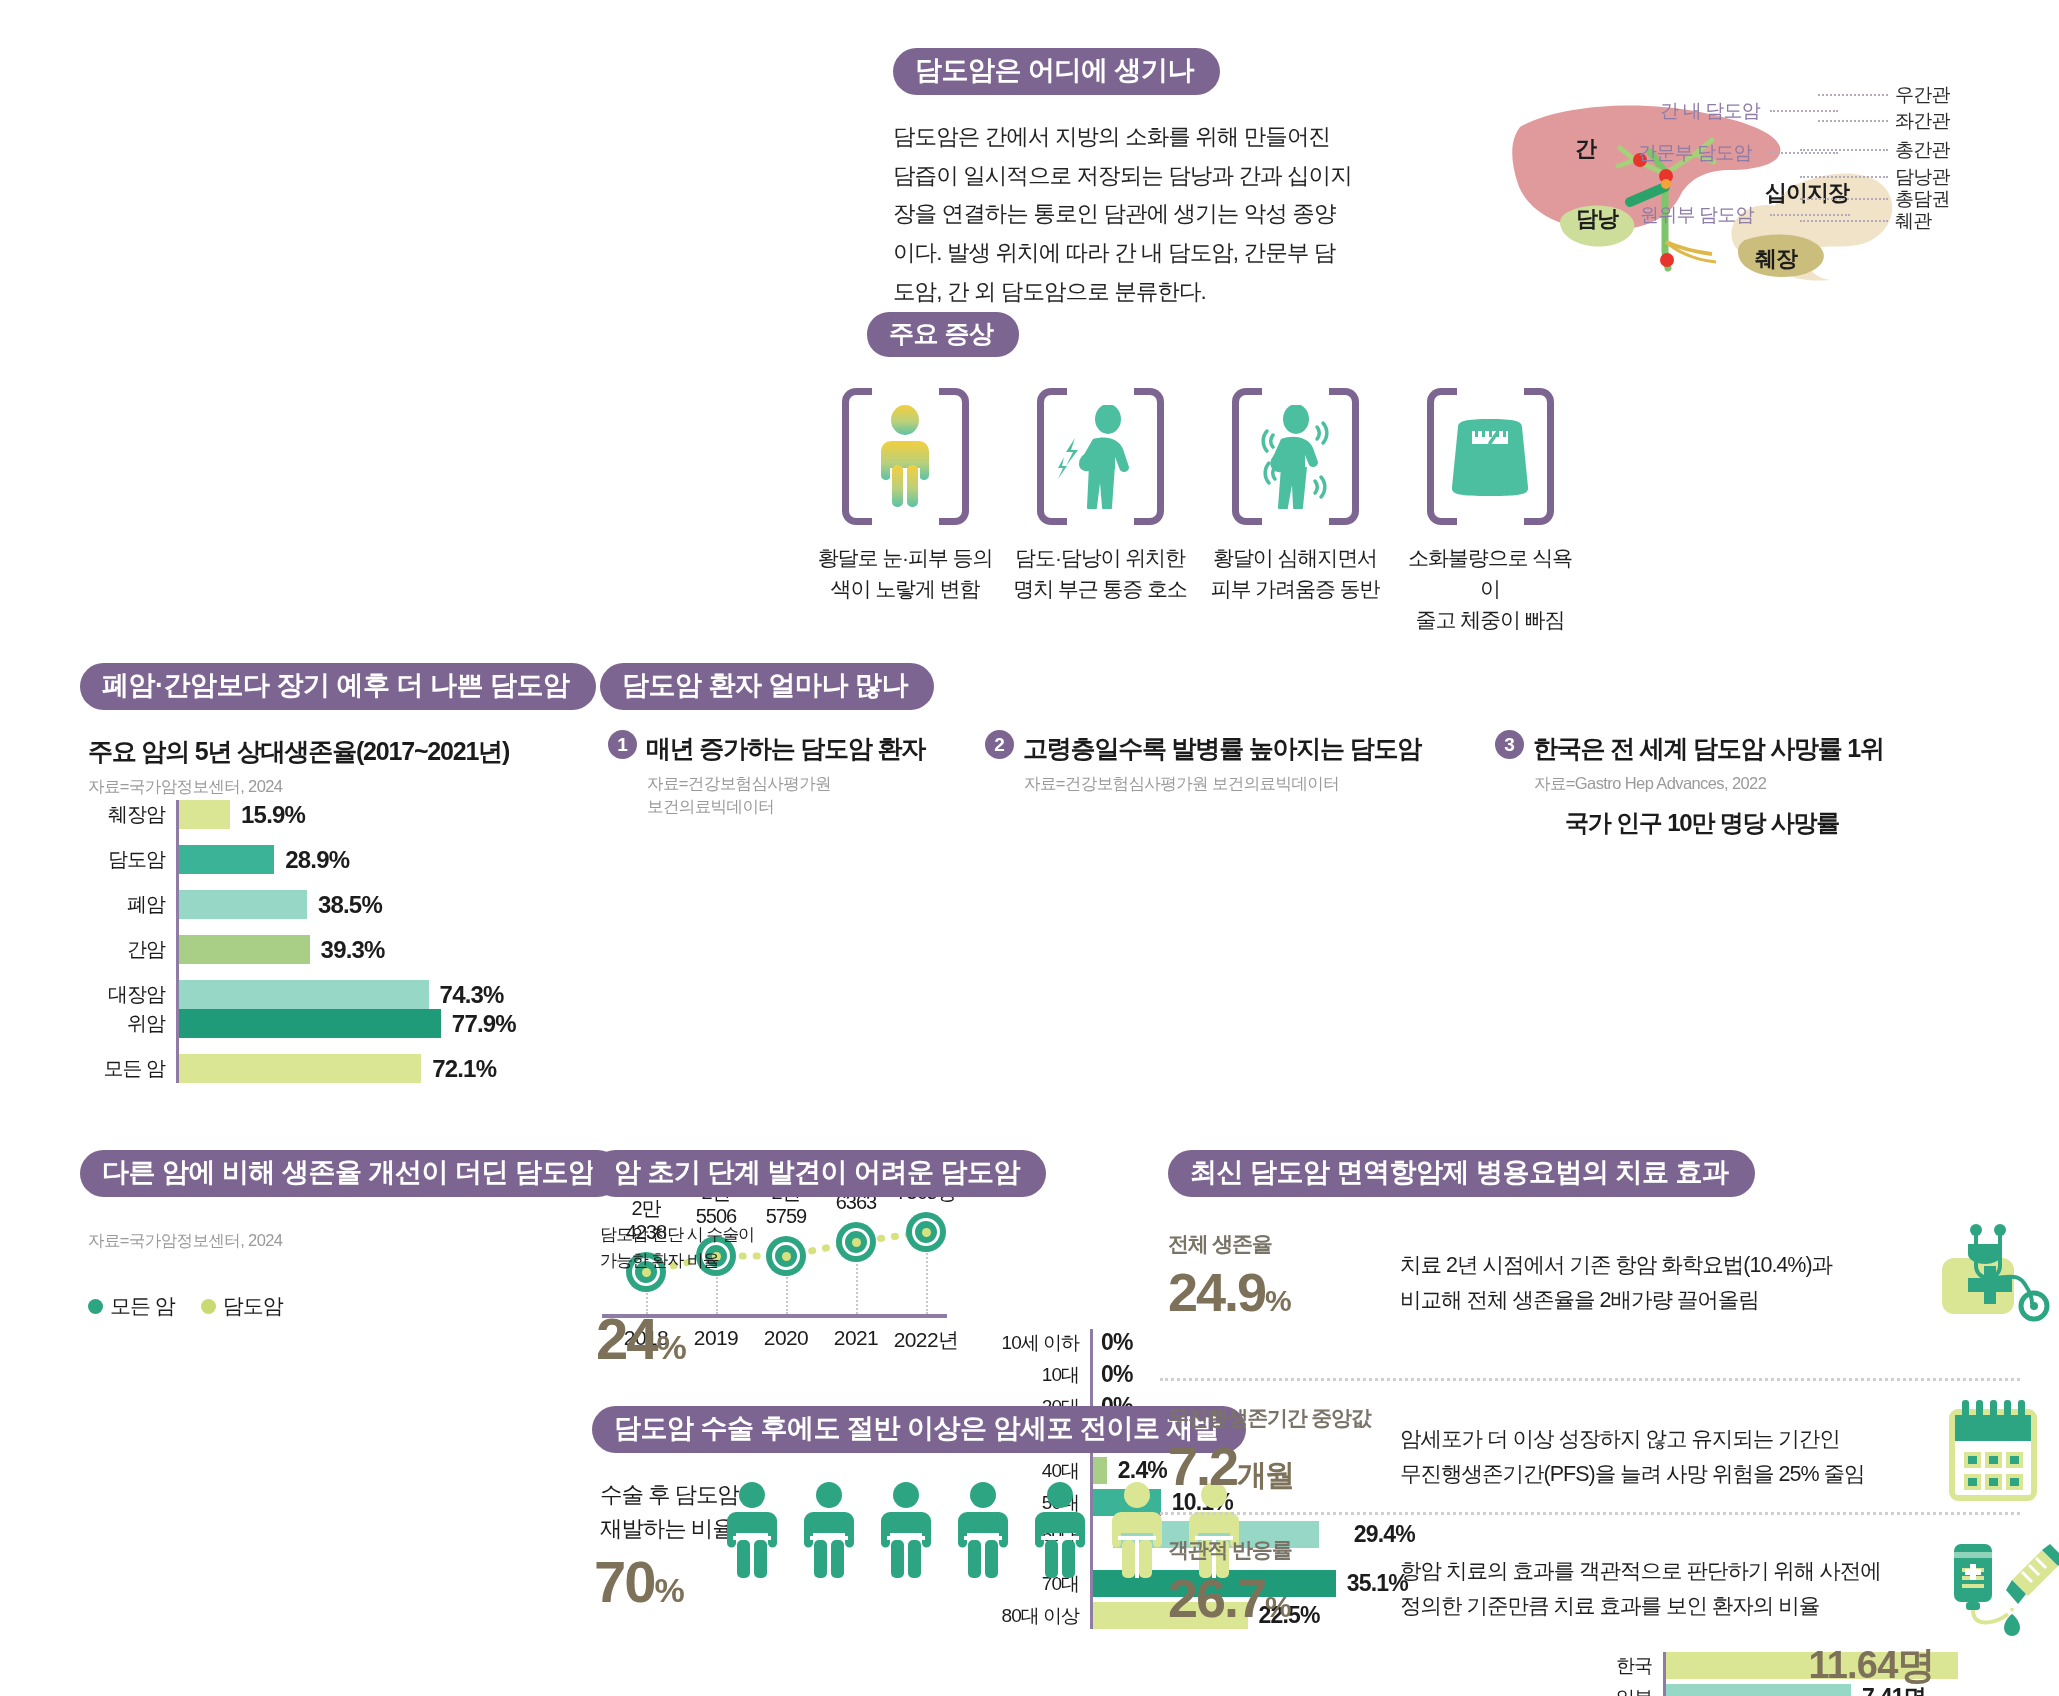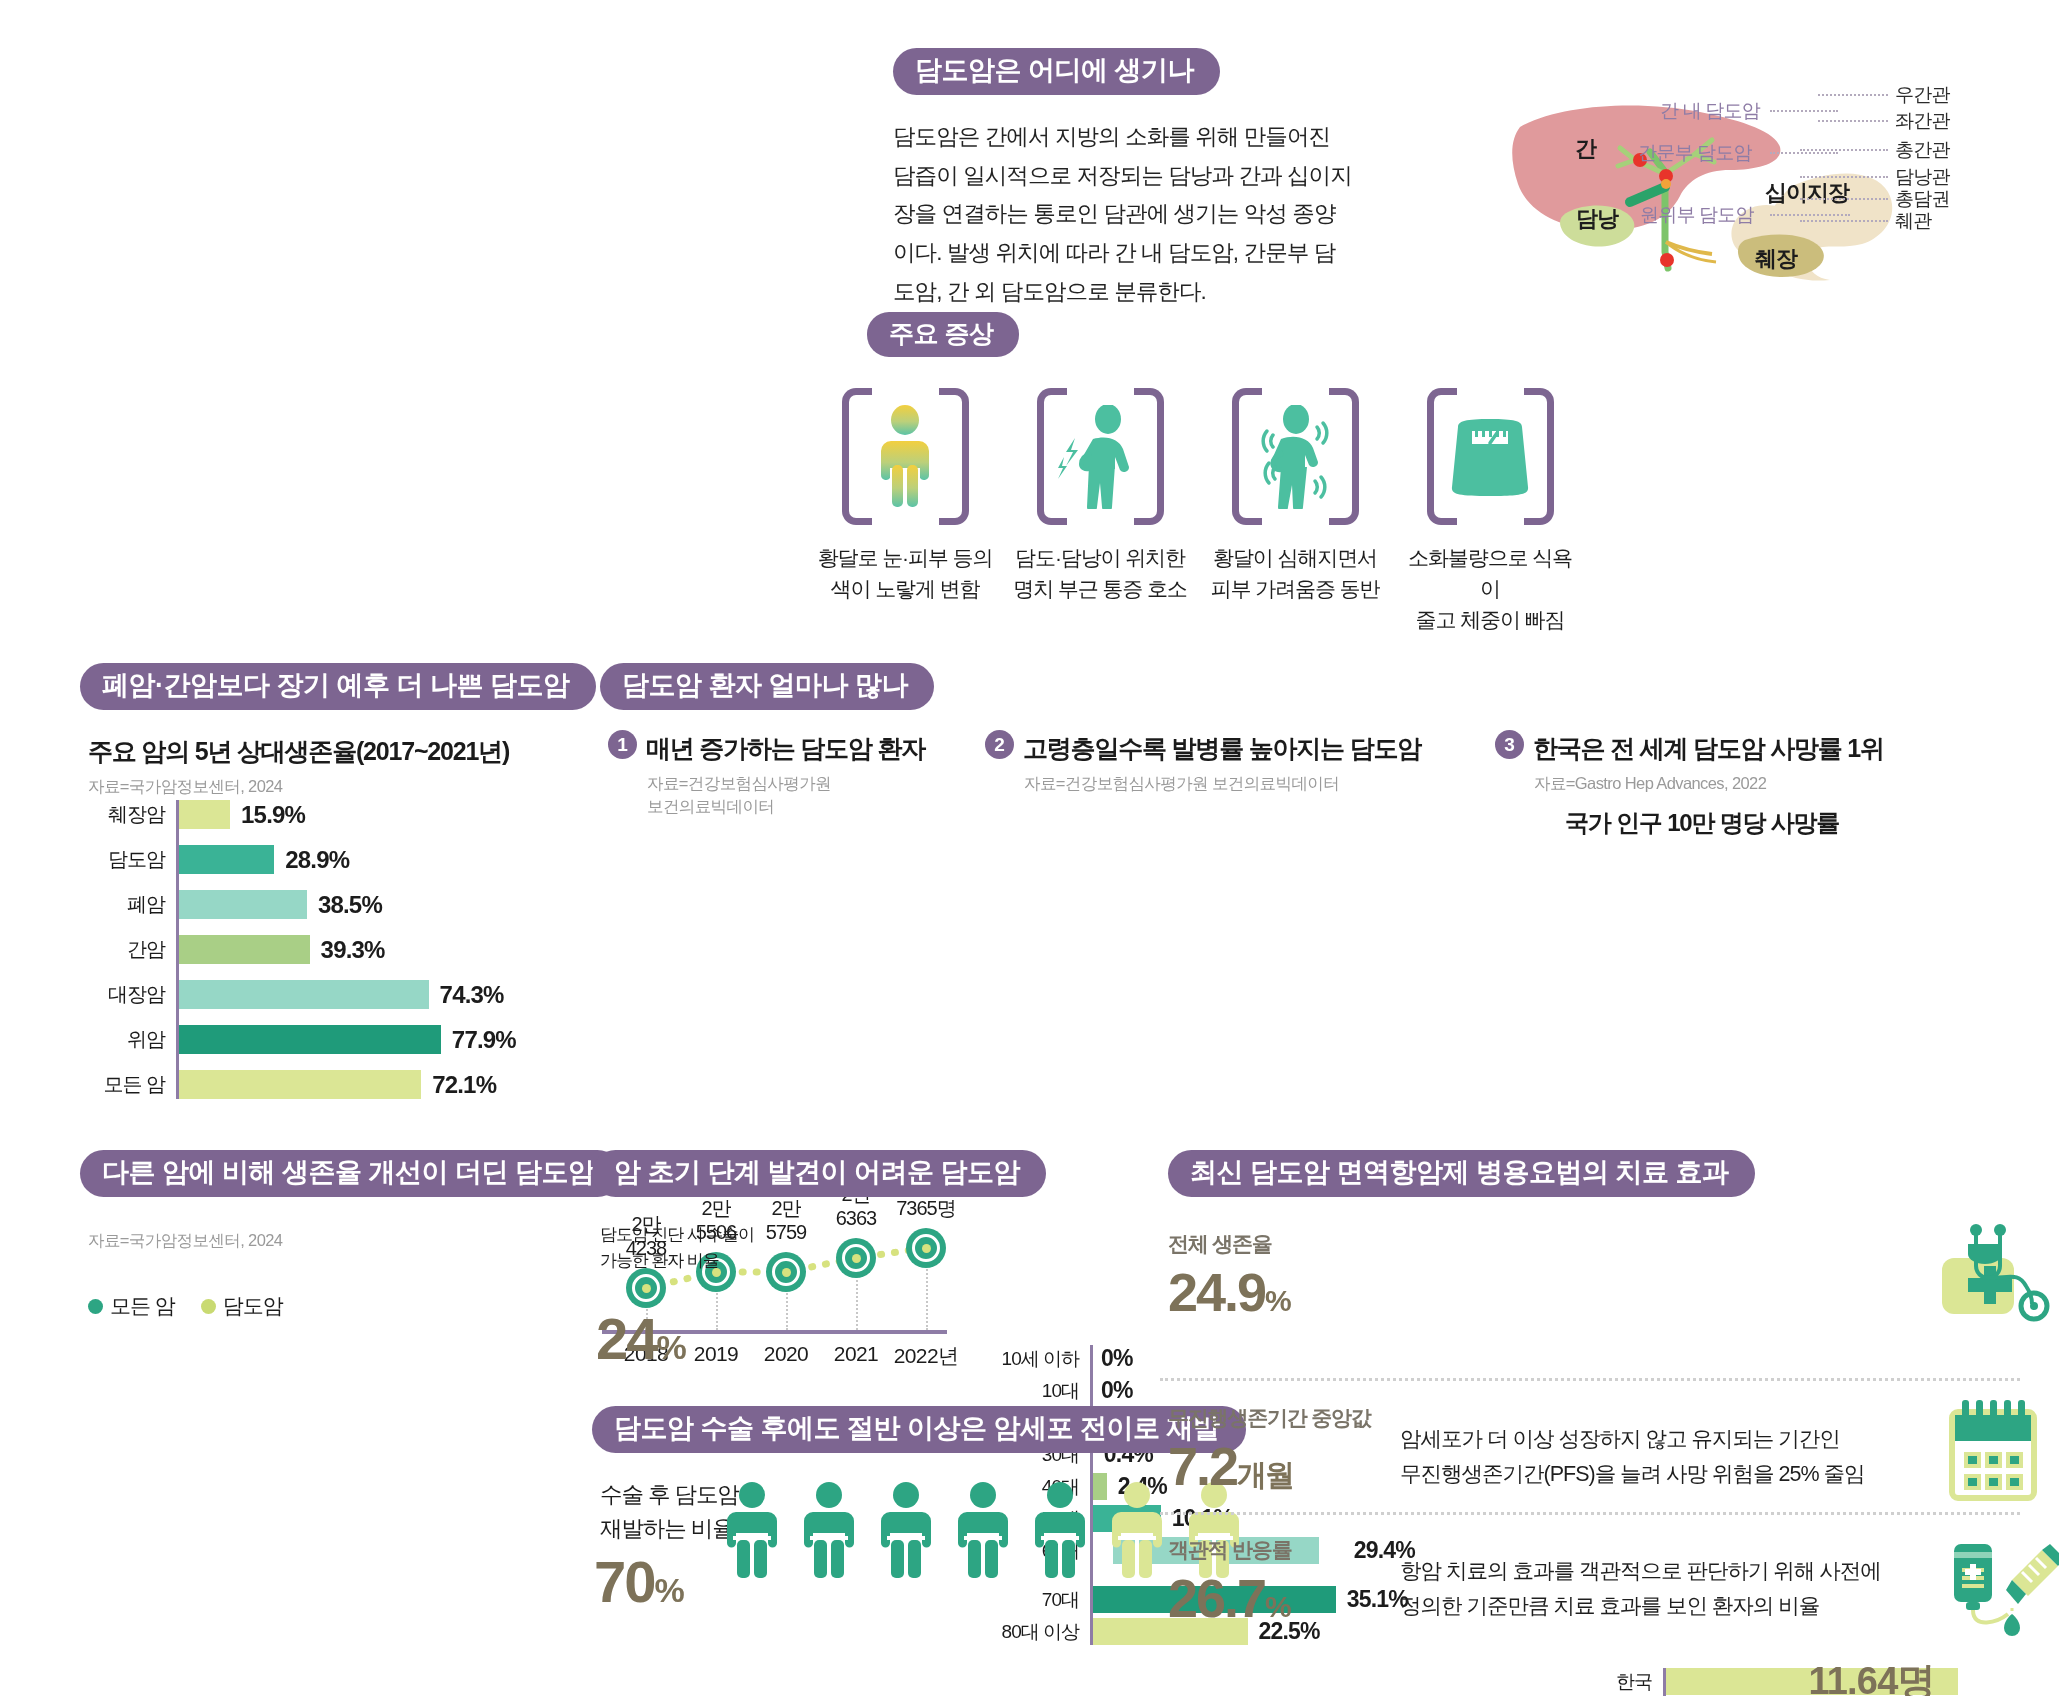--- a/index.html
+++ b/index.html
@@ -312,21 +312,21 @@
     <div class="hbar-row" style="height: 29px; margin-bottom: 16px;">
       <div class="hbar-label" style="width: 88px;">폐암</div>
       <div class="hbar-bar" style="width: 130.9px; height: 29px; background: rgb(150, 215, 198);"></div>
       <div class="hbar-val" style="font-size: 24px;">38.5%</div>
     </div>
     <div class="hbar-row" style="height: 29px; margin-bottom: 16px;">
       <div class="hbar-label" style="width: 88px;">간암</div>
       <div class="hbar-bar" style="width: 133.62px; height: 29px; background: rgb(169, 207, 134);"></div>
       <div class="hbar-val" style="font-size: 24px;">39.3%</div>
     </div>
-    <div class="hbar-row" style="height: 29px; margin-bottom: 16px;">
+    <div class="hbar-row" style="height: 29px; margin-bottom: 0;">
       <div class="hbar-label" style="width: 88px;">대장암</div>
       <div class="hbar-bar" style="width: 252.62px; height: 29px; background: rgb(150, 215, 198);"></div>
       <div class="hbar-val" style="font-size: 24px;">74.3%</div>
     </div>
     <div class="hbar-row" style="height: 29px; margin-bottom: 16px;">
       <div class="hbar-label" style="width: 88px;">위암</div>
       <div class="hbar-bar" style="width: 264.86px; height: 29px; background: rgb(31, 155, 122);"></div>
       <div class="hbar-val" style="font-size: 24px;">77.9%</div>
     </div>
     <div class="hbar-row" style="height: 29px; margin-bottom: 16px;">
@@ -589,20 +589,24 @@
 
 <div class="abs" style="left:1168px; top:1150px;">
   <span class="pill big">최신 담도암 면역항암제 병용요법의 치료 효과</span>
 </div>
 
 <div class="treat-row" style="top:1222px;">
   <div class="abs" style="left:0; top:8px; width:215px;">
     <div class="treat-label">전체 생존율</div>
     <div class="treat-num" style="margin-top:6px;"><span>24.9</span><span class="unit">%</span></div>
   </div>
+  <div class="abs treat-desc" style="left:232px; top:26px; width:520px;">
+    <div>치료 2년 시점에서 기존 항암 화학요법(10.4%)과</div>
+    <div>비교해 전체 생존율을 2배가량 끌어올림</div>
+  </div>
   <div class="abs" style="left:770px; top:0;">
     <svg width="112" height="110" viewBox="0 0 112 110">
       <rect x="4" y="36" width="72" height="56" rx="12" fill="#dbe695"></rect>
       <path d="M30 56 h16 v-12 h12 v12 h16 v14 h-16 v12 h-12 v-12 h-16 z" fill="#2da583"></path>
       <path d="M30 22 h34 v10 a17 10 0 0 1 -34 0 z" fill="#2da583"></path>
       <path d="M38 30 v14 a12 12 0 0 0 24 0 v-14" fill="none" stroke="#2da583" stroke-width="4"></path>
       <path d="M38 10 v16 M62 10 v16" stroke="#2da583" stroke-width="4" fill="none"></path>
       <circle cx="38" cy="8" r="6" fill="#2da583"></circle>
         <circle cx="62" cy="8" r="6" fill="#2da583"></circle>
       <path d="M50 56 c22 0 30 -6 38 8 c6 9 6 14 6 18" fill="none" stroke="#2da583" stroke-width="4"></path>

